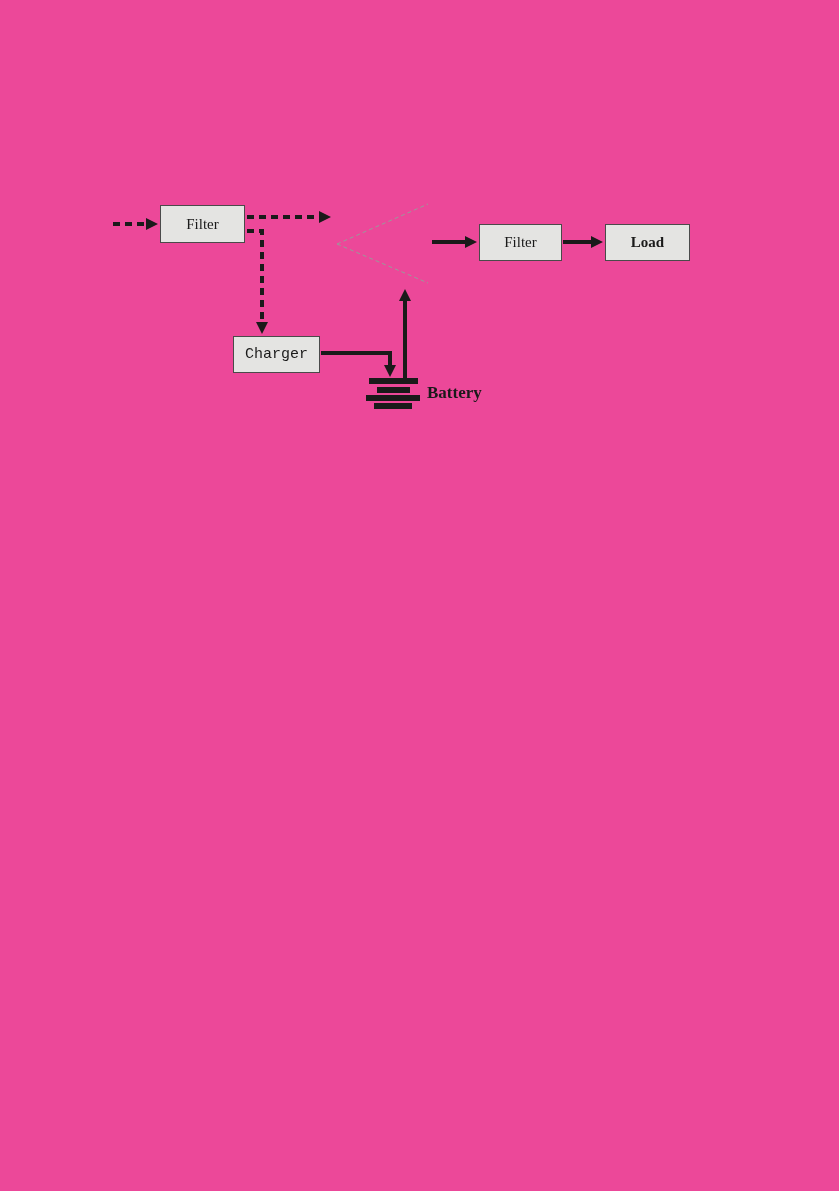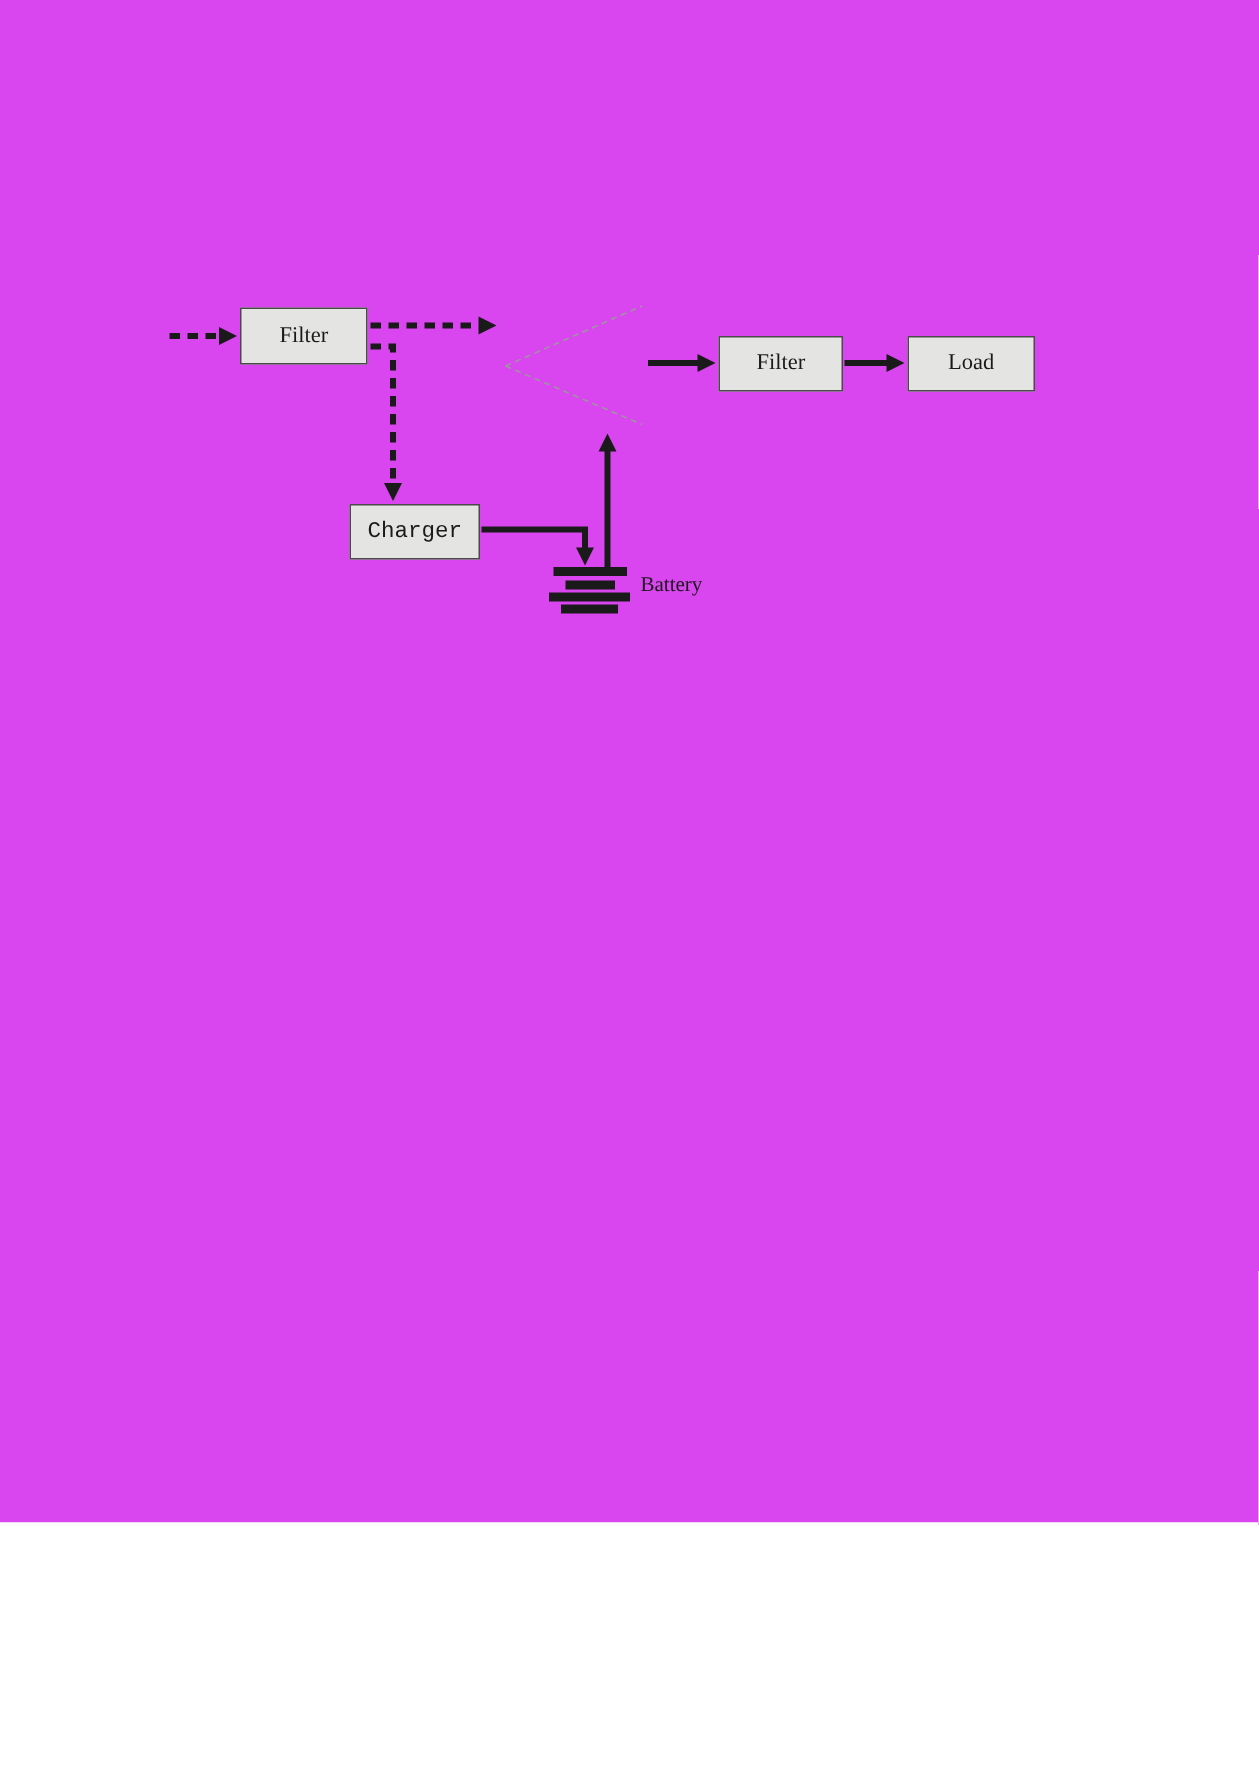--- a/index.html
+++ b/index.html
@@ -3,22 +3,22 @@
 <meta charset="utf-8">
 <style>
   html, body {
     margin: 0;
     padding: 0;
     background: #ffffff;
   }
   #page {
     position: relative;
     width: 839px;
-    height: 1015px;
-    background: #d946ef;
+    height: 1191px;
+    background: #ec4899;
     font-family: "Liberation Serif", serif;
     color: #1a1a1a;
     overflow: hidden;
   }
   #diagram-svg {
     position: absolute;
     left: 0;
     top: 0;
     width: 839px;
     height: 1191px;
@@ -43,21 +43,22 @@
     font-size: 15px;
     white-space: nowrap;
   }
   #avr-label    { top: 5px;  left: 11px; }
   #output-label { top: 32px; right: 6px; }
   #inverter-label { bottom: 4px; left: 5px; }
   #battery-label {
     position: absolute;
     left: 427px;
     top: 383px;
-    font-size: 14px;
+    font-size: 17px;
+    font-weight: bold;
   }
   .solid-line {
     stroke: var(--line, #1a1a1a);
     stroke-width: 4;
     fill: none;
   }
   .dashed-line {
     stroke: var(--line, #1a1a1a);
     stroke-width: 4;
     fill: none;
@@ -135,21 +136,21 @@
 
   <div class="node-box" style="left:160px; top:205px; width:85px; height:38px;">
     <span class="node-label">Filter</span>
   </div>
 
 
   <div class="node-box" style="left:479px; top:224px; width:83px; height:37px;">
     <span class="node-label">Filter</span>
   </div>
 
-  <div class="node-box" style="left:605px; top:224px; width:85px; height:37px;">
+  <div class="node-box" style="left:605px; top:224px; width:85px; height:37px;font-weight:bold;">
     <span class="node-label">Load</span>
   </div>
 
   <div class="node-box" style="left:233px; top:336px; width:87px; height:37px;font-family:Liberation Mono, monospace;">
     <span class="node-label">Charger</span>
   </div>
 
   <div id="battery-label">Battery</div>
 
 </div>

